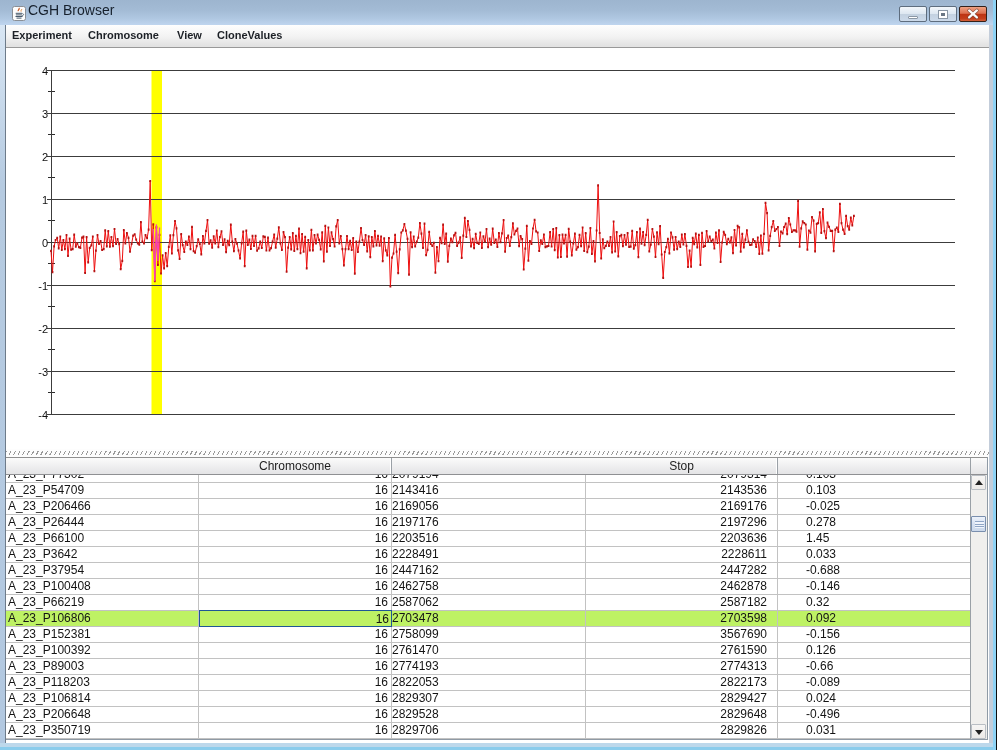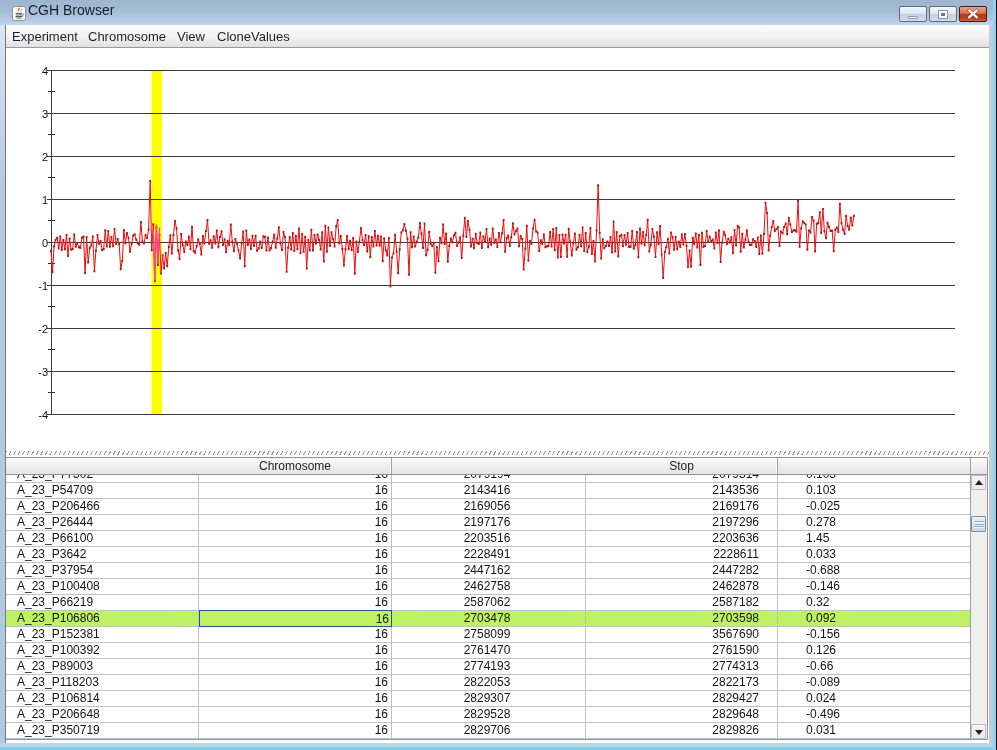--- a/index.html
+++ b/index.html
@@ -10,21 +10,21 @@
 #title{left:28px;top:2px;font-size:14px;color:#16202c;letter-spacing:0px}
 #icon{left:12px;top:6px}
 .capbtn{top:6px;width:28px;height:16px;border-radius:2px;border:1px solid #5e6d7e}
 #btnmin,#btnmax{background:linear-gradient(#f3f7fb,#dde7f1 48%,#c3d1e0 52%,#ccdaea)}
 #btnmin{left:899px} #btnmax{left:929px}
 #btnclose{left:959px;background:linear-gradient(#efa284,#dc7050 45%,#bd3413 52%,#c43e1b 82%,#d2603a);border-color:#33211b}
 .glyph{position:absolute;background:#fff}
 
 #menubar{left:0;top:25px;width:997px;height:23px;
  background:linear-gradient(#fefefe,#f2f2f2 55%,#e3e3e3 92%);border-bottom:1px solid #999}
-.mitem{position:absolute;top:4px;font-weight:normal;font-size:13px;color:#1c2026}
+.mitem{position:absolute;top:4px;font-weight:bold;font-size:11px;color:#1c2026}
 
 #bleft{left:0;top:25px;width:5px;height:718px;background:linear-gradient(#d8e6f4,#b6cbe1 160px,#b2c8e0)}
 #bleftline{left:5px;top:25px;width:1px;height:718px;background:#6d7b8a}
 #bright1{left:989px;top:25px;width:4px;height:718px;background:#c3cdda}
 #bright2{left:993px;top:0px;width:3px;height:750px;background:#8ed3f5}
 #bright3{left:996px;top:0px;width:1px;height:750px;background:#0c0c0c}
 #bbot1{left:0;top:743px;width:996px;height:4px;background:#bdd8eb}
 #bbot2{left:0;top:747px;width:996px;height:3px;background:#8accec}
 
 #chart{left:6px;top:48px;width:983px;height:401px;background:#fff}
@@ -37,24 +37,24 @@
 #thead{left:6px;top:457px;width:982px;height:18px;border-top:1px solid #8f8f8f;border-bottom:1px solid #8f9093;
  background:linear-gradient(#fbfbfb,#eeeeef 55%,#e4e4e6)}
 .hcell{position:absolute;top:0;height:16px;font-size:12px;color:#1d1d1d;text-align:center;line-height:16px;
  border-right:1px solid #9aa0a6;box-shadow:inset -1px 0 0 #fff}
 #tview{left:6px;top:475px;width:964px;height:264px;background:#fff;overflow:hidden}
 #tinner{position:absolute;left:0;top:-8px;width:964px}
 .trow{position:relative;width:964px;height:16px;background:#fff;border-bottom:1px solid #c2c2c2}
 .trow.sel{background:#bef264}
 .trow div{position:absolute;top:0;height:15px;font-size:12px;color:#141414;line-height:15px;
  border-right:1px solid #c2c2c2}
-.c0{left:0;width:193px;padding-left:11px}
+.c0{left:0;width:193px;padding-left:2px}
 .c1{left:193px;width:193px;text-align:right;padding-right:3px}
-.c2{left:386px;width:194px;text-align:center;padding-right:3px}
-.c3{left:580px;width:192px;text-align:right;padding-right:18px}
+.c2{left:386px;width:194px;text-align:left;padding-right:3px}
+.c3{left:580px;width:192px;text-align:right;padding-right:10px}
 .c4{left:800px;width:192px;text-align:left;padding-right:4px;border-right:none}
 .c1.focus{border:1px solid #1f5796;border-right:1px solid #1f5796;height:17px;top:-1px;line-height:17px;padding-right:2px}
 
 #spl{left:5px;top:457px;width:1px;height:283px;background:#8f9aa5}
 #spr{left:987px;top:457px;width:1px;height:283px;background:#8f9aa5}
 #spb{left:5px;top:739px;width:983px;height:1px;background:#8f9aa5}
 #corner{left:970px;top:458px;width:17px;height:17px;background:linear-gradient(#fbfbfb,#e4e4e6);border-left:1px solid #9aa0a6;border-bottom:1px solid #8f9093}
 
 #sbar{left:971px;top:475px;width:16px;height:264px;background:#f0efed}
 #sbedge{left:970px;top:475px;width:1px;height:264px;background:#9aa0a6}

